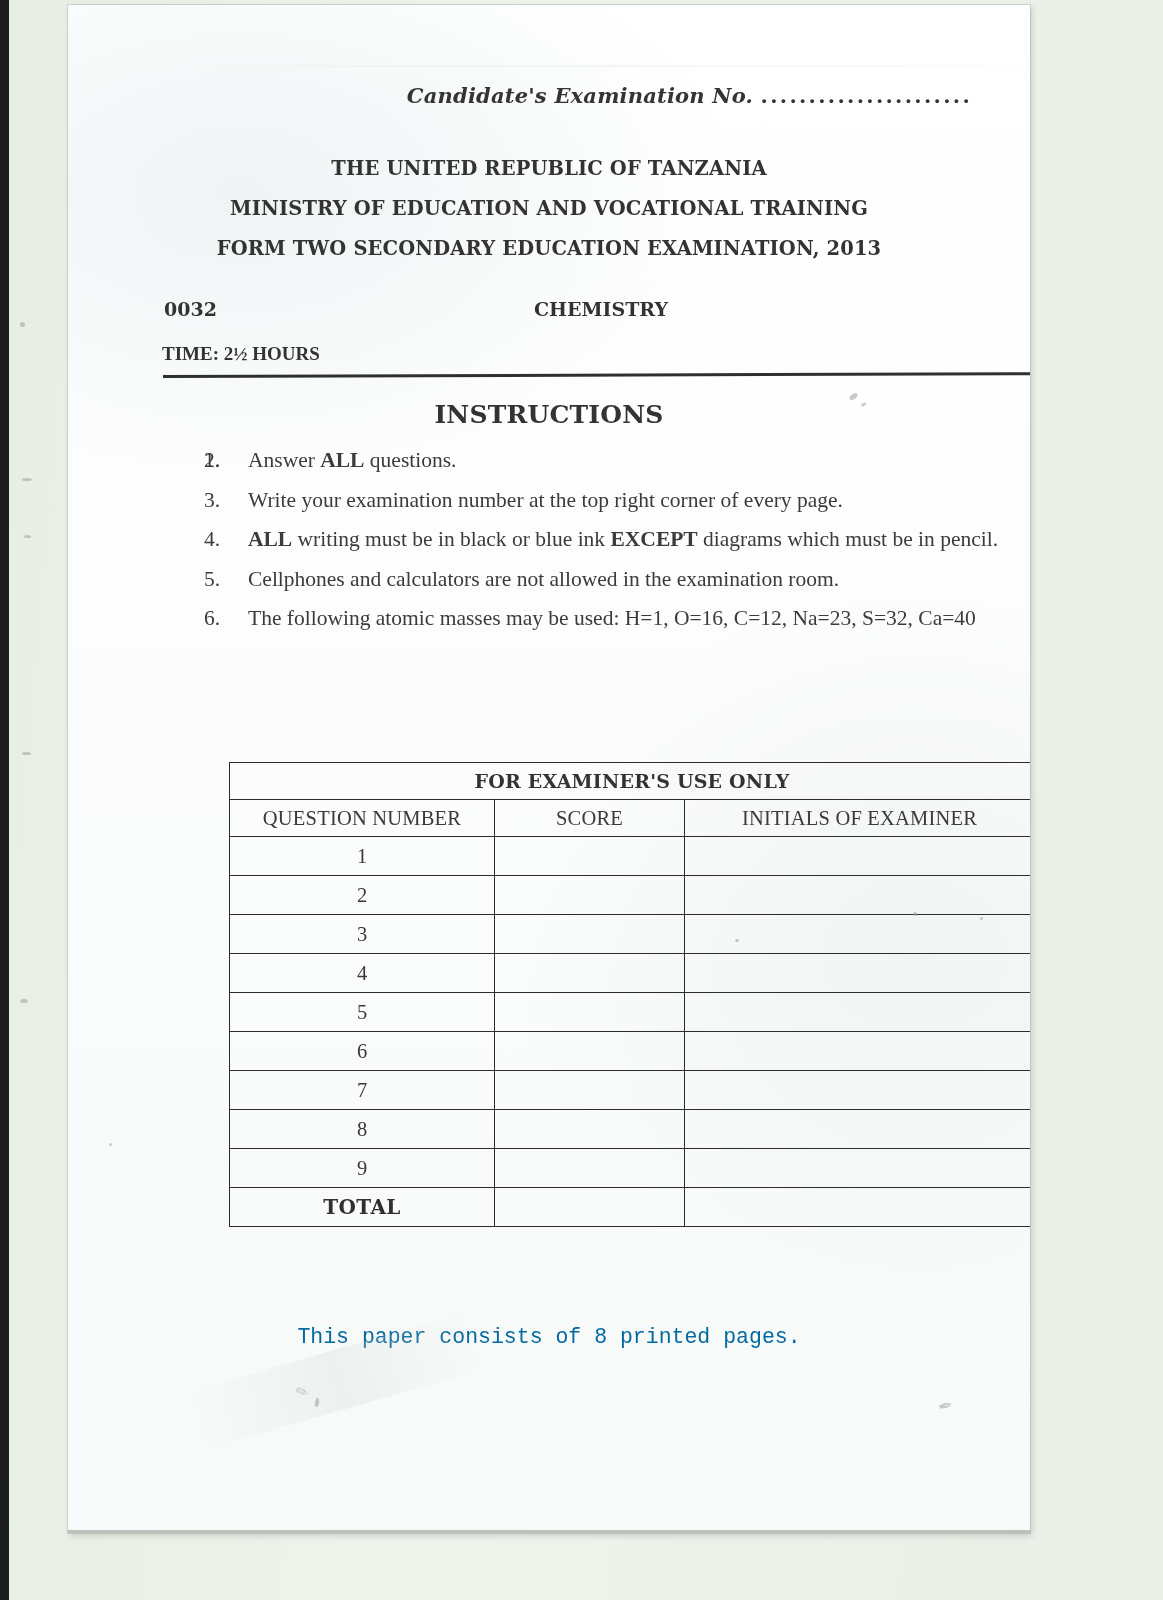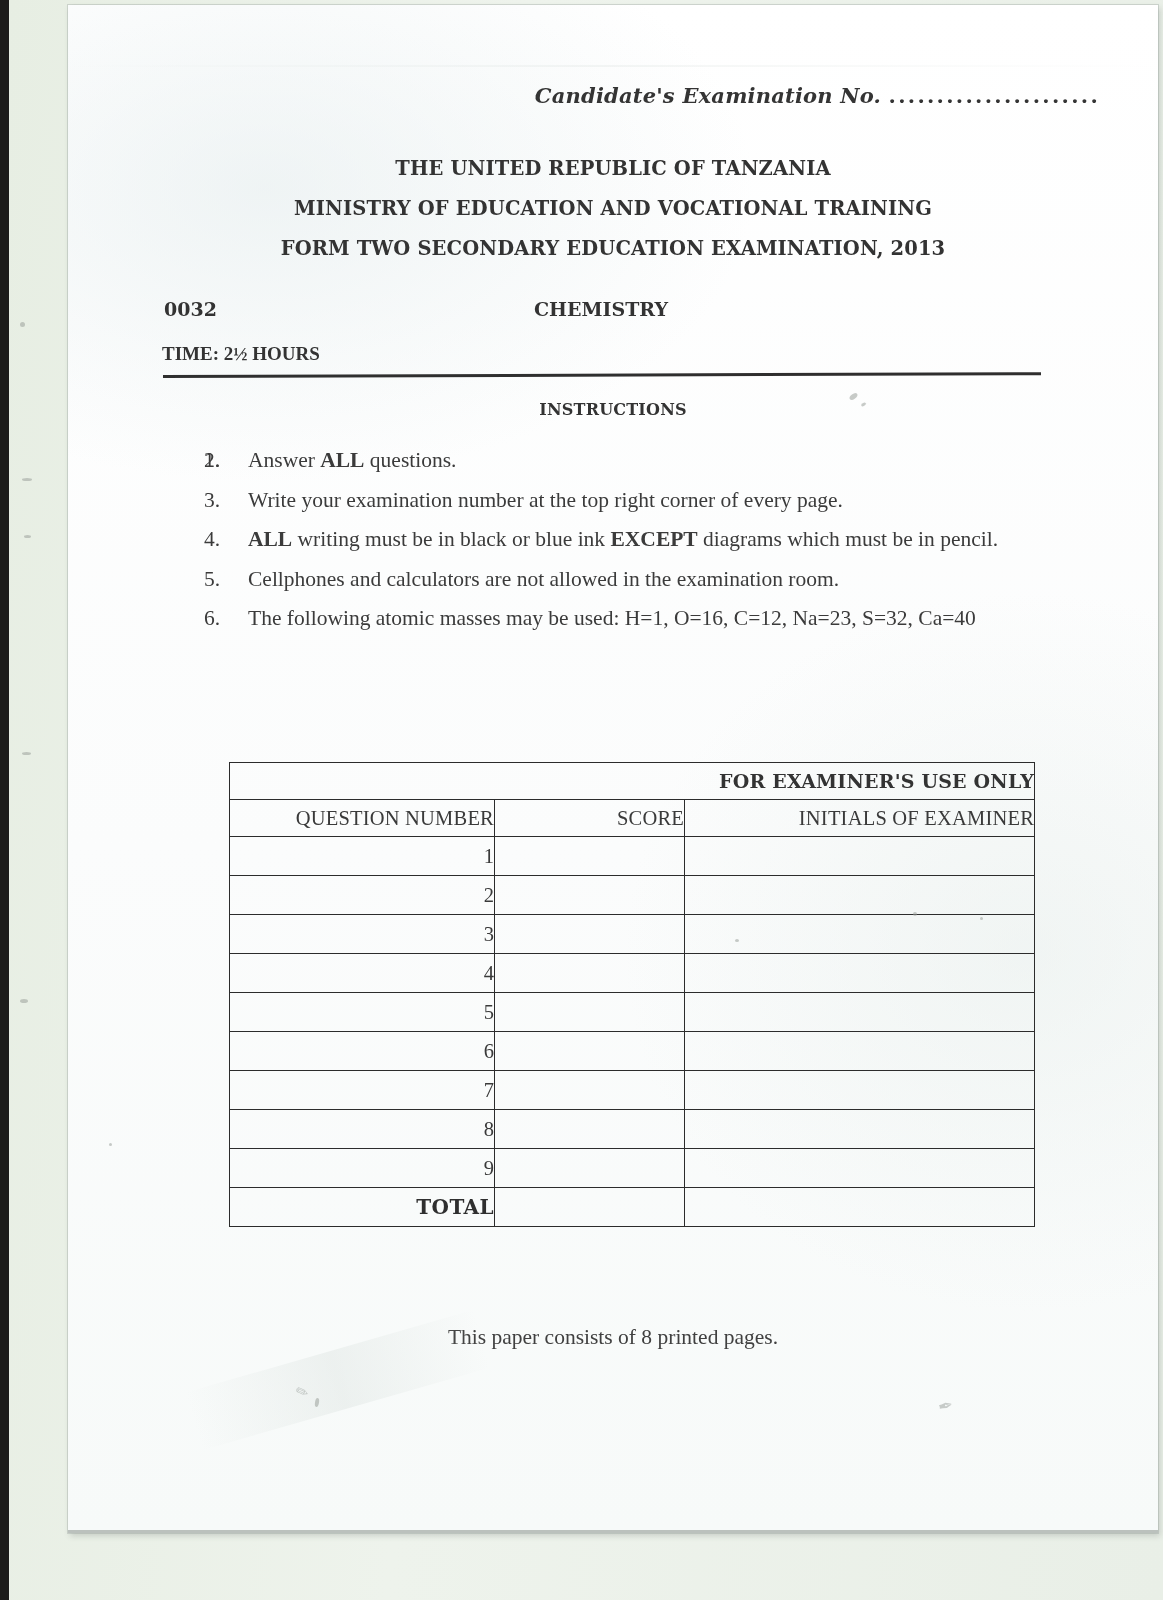--- a/index.html
+++ b/index.html
@@ -32,21 +32,21 @@
     left: 9px; top: 0;
     width: 1154px; height: 1600px;
     background: linear-gradient(95deg, #e7eee3 0%, #eef3ec 40%, #e9efe7 100%);
   }
 
   
   .sheet {
     position: absolute;
     left: 68px;
     top: 5px;
-    width: 1090px;
+    width: 962px;
     height: 1528px;
     background: #fbfdfd;
     box-shadow: 0 0 0 1px rgba(140,150,145,0.30),
                 2px 3px 6px rgba(60,70,65,0.20);
     overflow: hidden;
   }
   
   .sheet::before {
     content: "";
     position: absolute;
@@ -153,21 +153,21 @@
 
   
   .instructions-title {
     position: absolute;
     top: 395px;
     left: 0;
     width: 100%;
     text-align: center;
     font-family: "DejaVu Serif", serif;
     font-weight: bold;
-    font-size: 16px;
+    font-size: 25px;
     letter-spacing: .2px;
     color: #333333;
   }
   .instructions-list {
     position: absolute;
     top: 436px;
     left: 118px;
     width: 910px;
   }
   .instr-item {
@@ -195,21 +195,21 @@
     top: 757px;
     left: 161px;
     width: 805px;
     border-collapse: collapse;
     table-layout: fixed;
   }
   .exam-table td, .exam-table th {
     border: 1.6px solid #2c2c2c;
     height: 38px;
     padding: 0;
-    text-align: right;
+    text-align: center;
     vertical-align: middle;
     color: #3a3a3a;
     font-family: "Liberation Serif", serif;
     font-weight: normal;
     font-size: 20.5px;
   }
   .exam-table .tbl-title {
     font-family: "DejaVu Serif", serif;
     font-weight: bold;
     font-size: 19px;
@@ -234,22 +234,22 @@
   .col-i  { width: 350px; }
 
   
   .footer-note {
     position: absolute;
     top: 1320px;
     left: 0;
     width: 100%;
     text-align: center;
     font-size: 21.5px;
-    color: #404040;
-    font-family: Liberation Serif, serif;
+    color: #0369a1;
+    font-family: Liberation Mono, monospace;
   }
 
   
   .speck {
     position: absolute;
     background: #9aa09b;
     border-radius: 50%;
     opacity: .55;
     pointer-events: none;
     z-index: 4;

